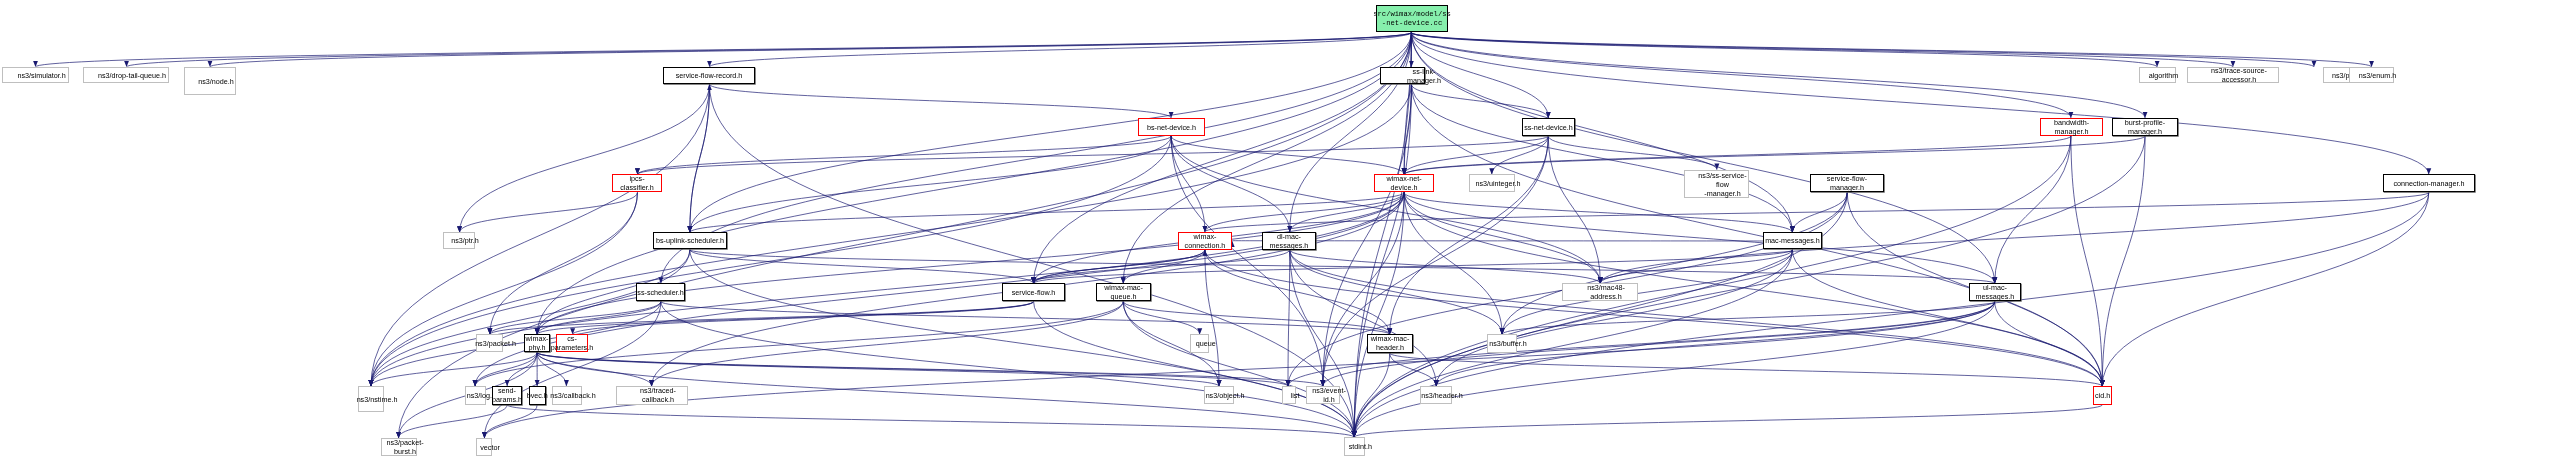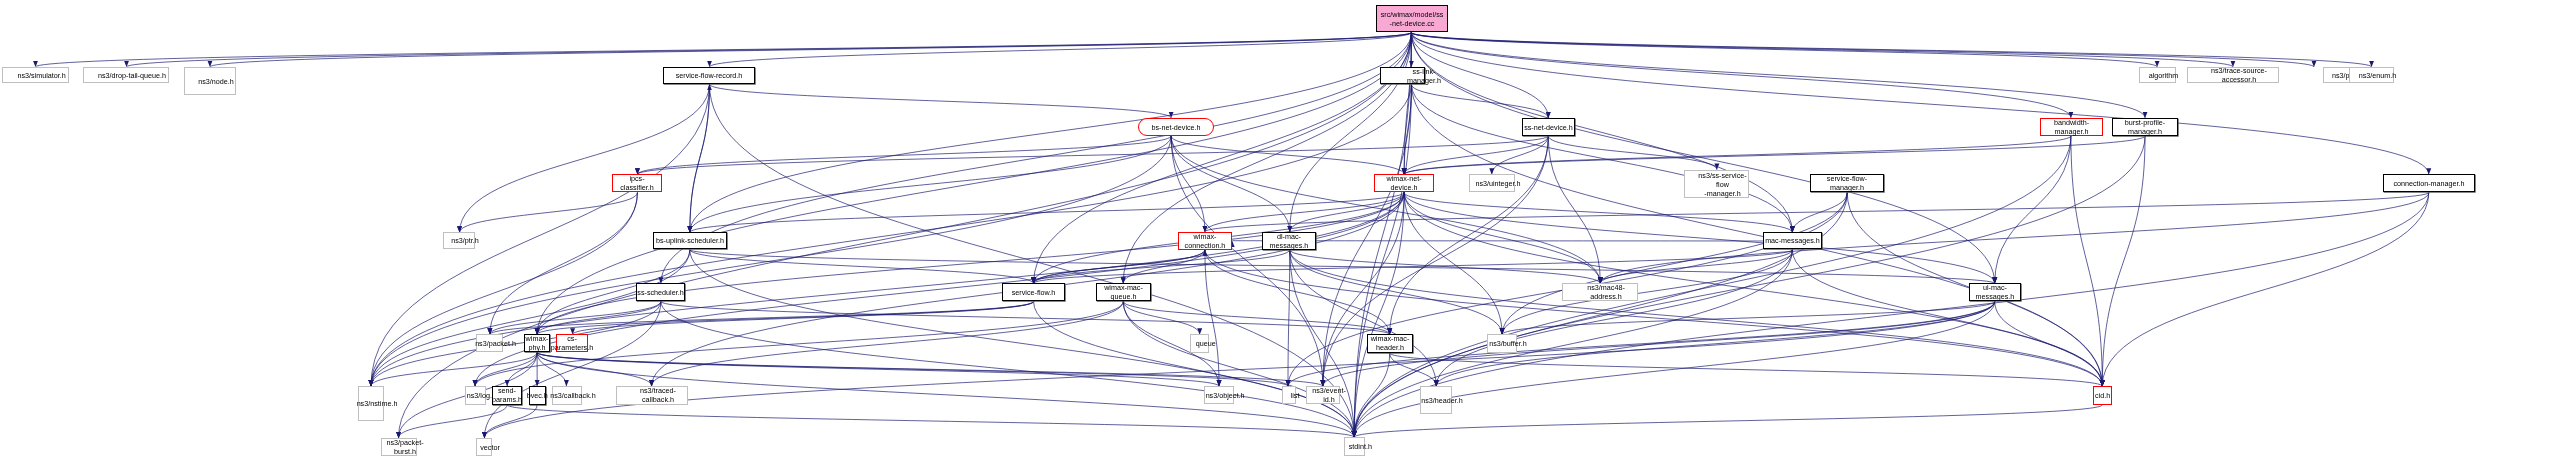--- a/index.html
+++ b/index.html
@@ -6,21 +6,21 @@
   body { width: 2576px; height: 460px; position: relative; overflow: hidden;
          font-family: "Liberation Sans", sans-serif; }
   #graph { position: absolute; left: 0; top: 0; width: 2576px; height: 460px; }
   .node { position: absolute; box-sizing: border-box; background: #fff;
           font-size: 7.2px; color: #000; text-align: center; line-height: 9px;
           display: flex; align-items: center; justify-content: center;
           white-space: pre-line; cursor: pointer; }
   .node.system { border: 0.7px solid #bfbfbf; color: #000; padding-left: 12px; }
   .node.local { border: 0.7px solid #000; box-shadow: 0.7px 0.7px 0 #555; }
   .node.truncated { border: 0.7px solid #ff0000; }
-  .node.root { border: 0.7px solid #000; background: #f9a8d4; }
+  .node.root { border: 0.7px solid #000; background: #86efac; font-family: Liberation Mono, monospace; }
   #edges { position: absolute; left: 0; top: 0; }
 </style>
 </head>
 <body>
 
 <div id="graph">
   <svg id="edges" width="2576" height="460" viewBox="0 0 3736 667">
     <defs>
       <marker id="arrow" viewBox="0 0 10 10" refX="10" refY="5" markerWidth="9" markerHeight="9" orient="auto-start-reverse">
         <path d="M0,1 L10,5 L0,9 z" fill="#191970"></path>
@@ -188,21 +188,21 @@
   <div class="node system" style="left: 2.1px; top: 67px; width: 67px; height: 16px;">ns3/simulator.h</div>
   <div class="node system" style="left: 83px; top: 67px; width: 86px; height: 16px;">ns3/drop-tail-queue.h</div>
   <div class="node system" style="left: 184px; top: 67px; width: 52px; height: 28px;">ns3/node.h</div>
   <div class="node local" style="left: 663px; top: 67px; width: 92px; height: 17px;">service-flow-record.h</div>
   <div class="node local" style="left: 1380px; top: 67px; width: 41px; height: 17px; padding-left: 43px;">ss-link-manager.h</div>
   <div class="node system" style="left: 2139px; top: 67px; width: 37px; height: 16px;">algorithm</div>
   <div class="node system" style="left: 2187px; top: 67px; width: 92px; height: 16px;">ns3/trace-source-accessor.h</div>
   <div class="node system" style="left: 2291px; top: 67px; width: 47px; height: 16px; margin-left: 32px;">ns3/pointer.h</div>
   <div class="node system" style="left: 2349px; top: 67px; width: 45px; height: 16px;">ns3/enum.h</div>
 
-  <div class="node truncated" style="left: 1138px; top: 118px; width: 76px; height: 18px; border-radius: 9px;">bs-net-device.h</div>
+  <div class="node truncated" style="left: 1138px; top: 118px; width: 67px; height: 18px;">bs-net-device.h</div>
   <div class="node local" style="left: 1522px; top: 118px; width: 53px; height: 18px;">ss-net-device.h</div>
   <div class="node truncated" style="left: 2040px; top: 118px; width: 63px; height: 18px;">bandwidth-manager.h</div>
   <div class="node local" style="left: 2112px; top: 118px; width: 66px; height: 18px;">burst-profile-manager.h</div>
 
   <div class="node truncated" style="left: 612px; top: 174px; width: 50px; height: 18px;">ipcs-classifier.h</div>
   <div class="node truncated" style="left: 1374px; top: 174px; width: 60px; height: 18px;">wimax-net-device.h</div>
   <div class="node system" style="left: 1469px; top: 174px; width: 46px; height: 18px;">ns3/uinteger.h</div>
   <div class="node system" style="left: 1684px; top: 170px; width: 65px; height: 28px;">ns3/ss-service-flow
 -manager.h</div>
   <div class="node local" style="left: 1810px; top: 174px; width: 74px; height: 18px;">service-flow-manager.h</div>
@@ -220,29 +220,29 @@
   <div class="node system" style="left: 1562px; top: 283px; width: 76px; height: 18px;">ns3/mac48-address.h</div>
   <div class="node local" style="left: 1969px; top: 283px; width: 52px; height: 18px;">ul-mac-messages.h</div>
 
   <div class="node system" style="left: 476px; top: 334px; width: 27px; height: 18px;">ns3/packet.h</div>
   <div class="node local" style="left: 524px; top: 334px; width: 26px; height: 18px;">wimax-phy.h</div>
   <div class="node truncated" style="left: 556px; top: 334px; width: 32px; height: 18px;">cs-parameters.h</div>
   <div class="node system" style="left: 1190px; top: 334px; width: 19.3px; height: 18.6px;">queue</div>
   <div class="node local" style="left: 1367px; top: 334px; width: 46px; height: 18.6px;">wimax-mac-header.h</div>
   <div class="node system" style="left: 1487px; top: 334px; width: 30px; height: 18.6px;">ns3/buffer.h</div>
 
-  <div class="node system" style="left: 358px; top: 386px; width: 26px; height: 35px;">ns3/nstime.h</div>
+  <div class="node system" style="left: 358px; top: 386px; width: 26px; height: 26px;">ns3/nstime.h</div>
   <div class="node system" style="left: 465px; top: 386px; width: 20.7px; height: 18.6px;">ns3/log.h</div>
   <div class="node local" style="left: 492px; top: 386px; width: 30px; height: 18.6px;">send-params.h</div>
   <div class="node local" style="left: 529px; top: 386px; width: 16.5px; height: 18.6px;">bvec.h</div>
   <div class="node system" style="left: 552px; top: 386px; width: 30px; height: 18.6px;">ns3/callback.h</div>
   <div class="node system" style="left: 616px; top: 386px; width: 72px; height: 18.6px;">ns3/traced-callback.h</div>
   <div class="node system" style="left: 1204px; top: 386px; width: 30px; height: 18px;">ns3/object.h</div>
   <div class="node system" style="left: 1282px; top: 386px; width: 12.4px; height: 18px;">list</div>
   <div class="node system" style="left: 1306px; top: 386px; width: 34px; height: 18px;">ns3/event-id.h</div>
-  <div class="node system" style="left: 1420px; top: 386px; width: 32px; height: 28px;">ns3/header.h</div>
+  <div class="node system" style="left: 1420px; top: 386px; width: 32px; height: 18px;">ns3/header.h</div>
   <div class="node truncated" style="left: 2093px; top: 386px; width: 19.3px; height: 18.6px;">cid.h</div>
 
   <div class="node system" style="left: 381px; top: 438px; width: 36px; height: 18px;">ns3/packet-burst.h</div>
   <div class="node system" style="left: 476px; top: 438px; width: 16px; height: 18px;">vector</div>
   <div class="node system" style="left: 1344px; top: 437px; width: 20.7px; height: 18.6px;">stdint.h</div>
 </div>
 
 
 </body></html>

